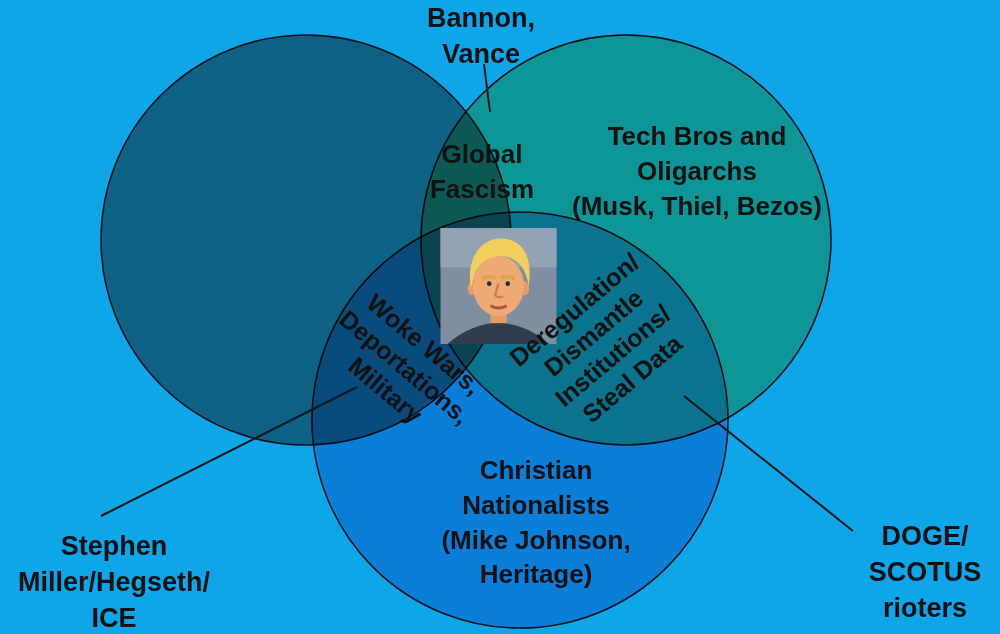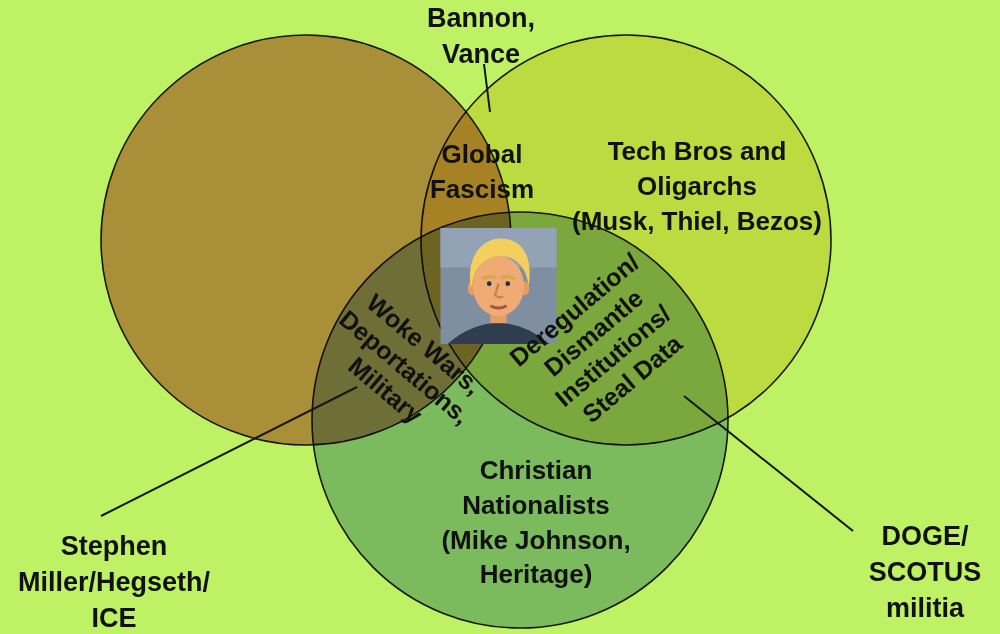--- a/index.html
+++ b/index.html
@@ -1,17 +1,17 @@
 <!DOCTYPE html>
 <html><head>
 <meta charset="utf-8">
 <style>
   html,body{margin:0;padding:0;background:#ffffff;}
   .stage{
-    position:relative;width:1000px;height:634px;background:#bef264;
+    position:relative;width:1000px;height:634px;background:#0ea5e9;
     overflow:hidden;font-family:"Liberation Sans",sans-serif;color:#111111;
   }
   .layer{position:absolute;left:0;top:0;width:1000px;height:634px;}
   svg circle.venn{stroke:#1c1c1c;stroke-width:1.6;mix-blend-mode:multiply;}
   .connector{stroke:#161616;stroke-width:2;}
   .label{
     position:absolute;transform:translate(-50%,-50%);
     white-space:pre-line;text-align:center;font-weight:700;
     line-height:1.34;color:#111111;z-index:3;
   }
@@ -56,21 +56,21 @@
     </svg>
   </div>
 
   <div class="label" style="left:481px;top:36px;font-size:27px;">Bannon,
 Vance</div>
 
 
   <div class="label" style="left:482px;top:172px;font-size:26px;">Global
 Fascism</div>
 
-  <div class="label" style="left:697px;top:186px;font-size:26px;">Tech Bros and
+  <div class="label" style="left:697px;top:171px;font-size:26px;">Tech Bros and
 Oligarchs
 (Musk, Thiel, Bezos)</div>
 
   <div class="label rot-cw" style="left:405px;top:367px;font-size:25px;">Woke Wars,
 Deportations,
 Military</div>
 
   <div class="label rot-ccw" style="left:603px;top:344px;font-size:25px;">Deregulation/
 Dismantle
 Institutions/
@@ -80,15 +80,15 @@
 Nationalists
 (Mike Johnson,
 Heritage)</div>
 
   <div class="label" style="left:114px;top:572px;font-size:27px;margin-top:10px;">Stephen
 Miller/Hegseth/
 ICE</div>
 
   <div class="label" style="left:925px;top:572px;font-size:27px;">DOGE/
 SCOTUS
-militia</div>
+rioters</div>
 
 </div>
 
 </body></html>

